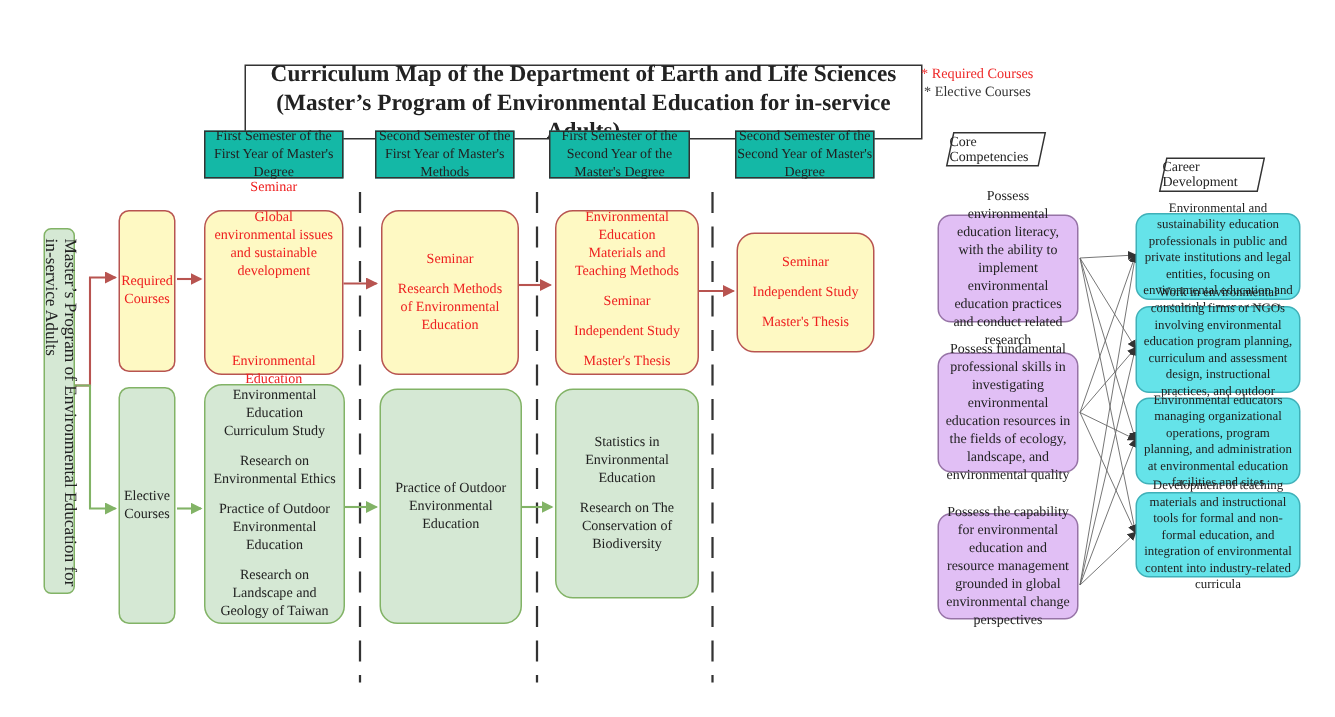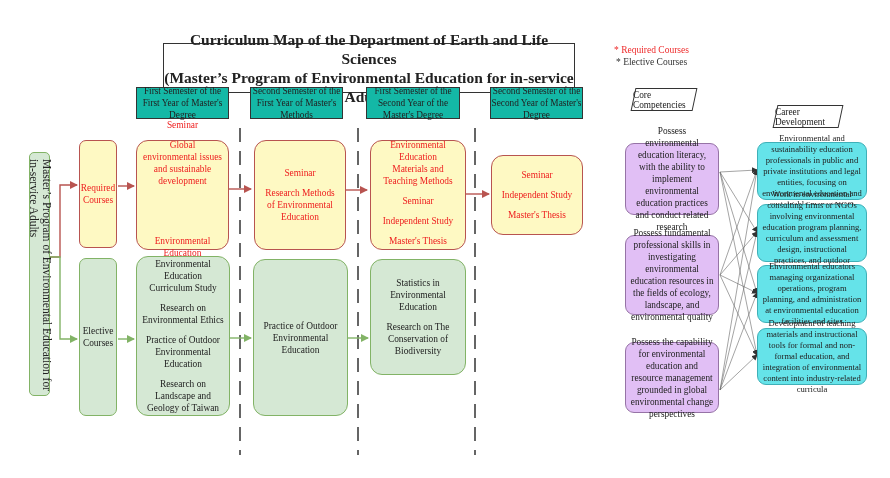--- a/index.html
+++ b/index.html
@@ -1,19 +1,19 @@
 <!DOCTYPE html>
 <html><head>
 <meta charset="utf-8">
 <style>
   html, body { margin:0; padding:0; background:#ffffff; }
   body { width:890px; height:478px; position:relative; overflow:hidden;
          font-family:"Liberation Serif", "DejaVu Serif", serif; color:#222; }
   .abs { position:absolute; box-sizing:border-box; }
-  .title-box { left:163px; top:43px; width:412px; height:50px; border:1.5px solid #333;
+  .title-box { left:163px; top:43px; width:452px; height:50px; border:1.5px solid #333;
                display:flex; flex-direction:column; align-items:center; justify-content:center;
                font-weight:bold; font-size:15.5px; line-height:19px; text-align:center; }
   .legend { font-size:9.5px; line-height:12px; }
   .legend .req { color:#ee2a2a; }
   .legend .ele { color:#333; }
   .sem-head { border:1px solid #333; font-size:9.3px; line-height:12px; text-align:center;
               display:flex; align-items:center; justify-content:center; background:#14b8a6; height:32px; top:87px; }
   .para { height:23px; top:88px; font-size:9.3px; display:flex; align-items:center; justify-content:center; }
   .para::before { content:""; position:absolute; inset:0; border:1px solid #333; transform:skewX(-12deg); background:#fff; z-index:0; }
   .para span { position:relative; z-index:1; }
@@ -132,21 +132,21 @@
 
 <div class="abs box green" style="left:136px; top:256px; width:94px; height:160px;">
   <div class="item" style="padding:0 12px;">Environmental Education Curriculum Study</div>
   <div class="item" style="padding:0 4px;">Research on Environmental Ethics</div>
   <div class="item" style="padding:0 8px;">Practice of Outdoor Environmental Education</div>
   <div class="item" style="padding:0 6px;">Research on Landscape and Geology of Taiwan</div>
 </div>
 <div class="abs box green" style="left:253px; top:259px; width:95px; height:157px;">
   <div class="item" style="padding:0 8px;">Practice of Outdoor Environmental Education</div>
 </div>
-<div class="abs box green" style="left:370px; top:259px; width:96px; height:116px;">
+<div class="abs box green" style="left:370px; top:259px; width:96px; height:140px;">
   <div class="item" style="padding:0 6px;">Statistics in Environmental Education</div>
   <div class="item">Research on The Conservation of Biodiversity</div>
 </div>
 
 <div class="abs box purple" style="left:625px; top:143px; width:94px; height:72px;">Possess environmental education literacy, with the ability to implement environmental education practices and conduct related research</div>
 <div class="abs box purple" style="left:625px; top:235px; width:94px; height:80px;">Possess fundamental professional skills in investigating environmental education resources in the fields of ecology, landscape, and environmental quality</div>
 <div class="abs box purple" style="left:625px; top:342px; width:94px; height:71px;">Possess the capability for environmental education and resource management grounded in global environmental change perspectives</div>
 
 <div class="abs box cyan" style="left:757px; top:142px; width:110px; height:58px;">Environmental and sustainability education professionals in public and private institutions and legal entities, focusing on environmental education and sustainable management</div>
 <div class="abs box cyan" style="left:757px; top:204px; width:110px; height:58px;">Work in environmental consulting firms or NGOs involving environmental education program planning, curriculum and assessment design, instructional practices, and outdoor interpretation activities</div>

